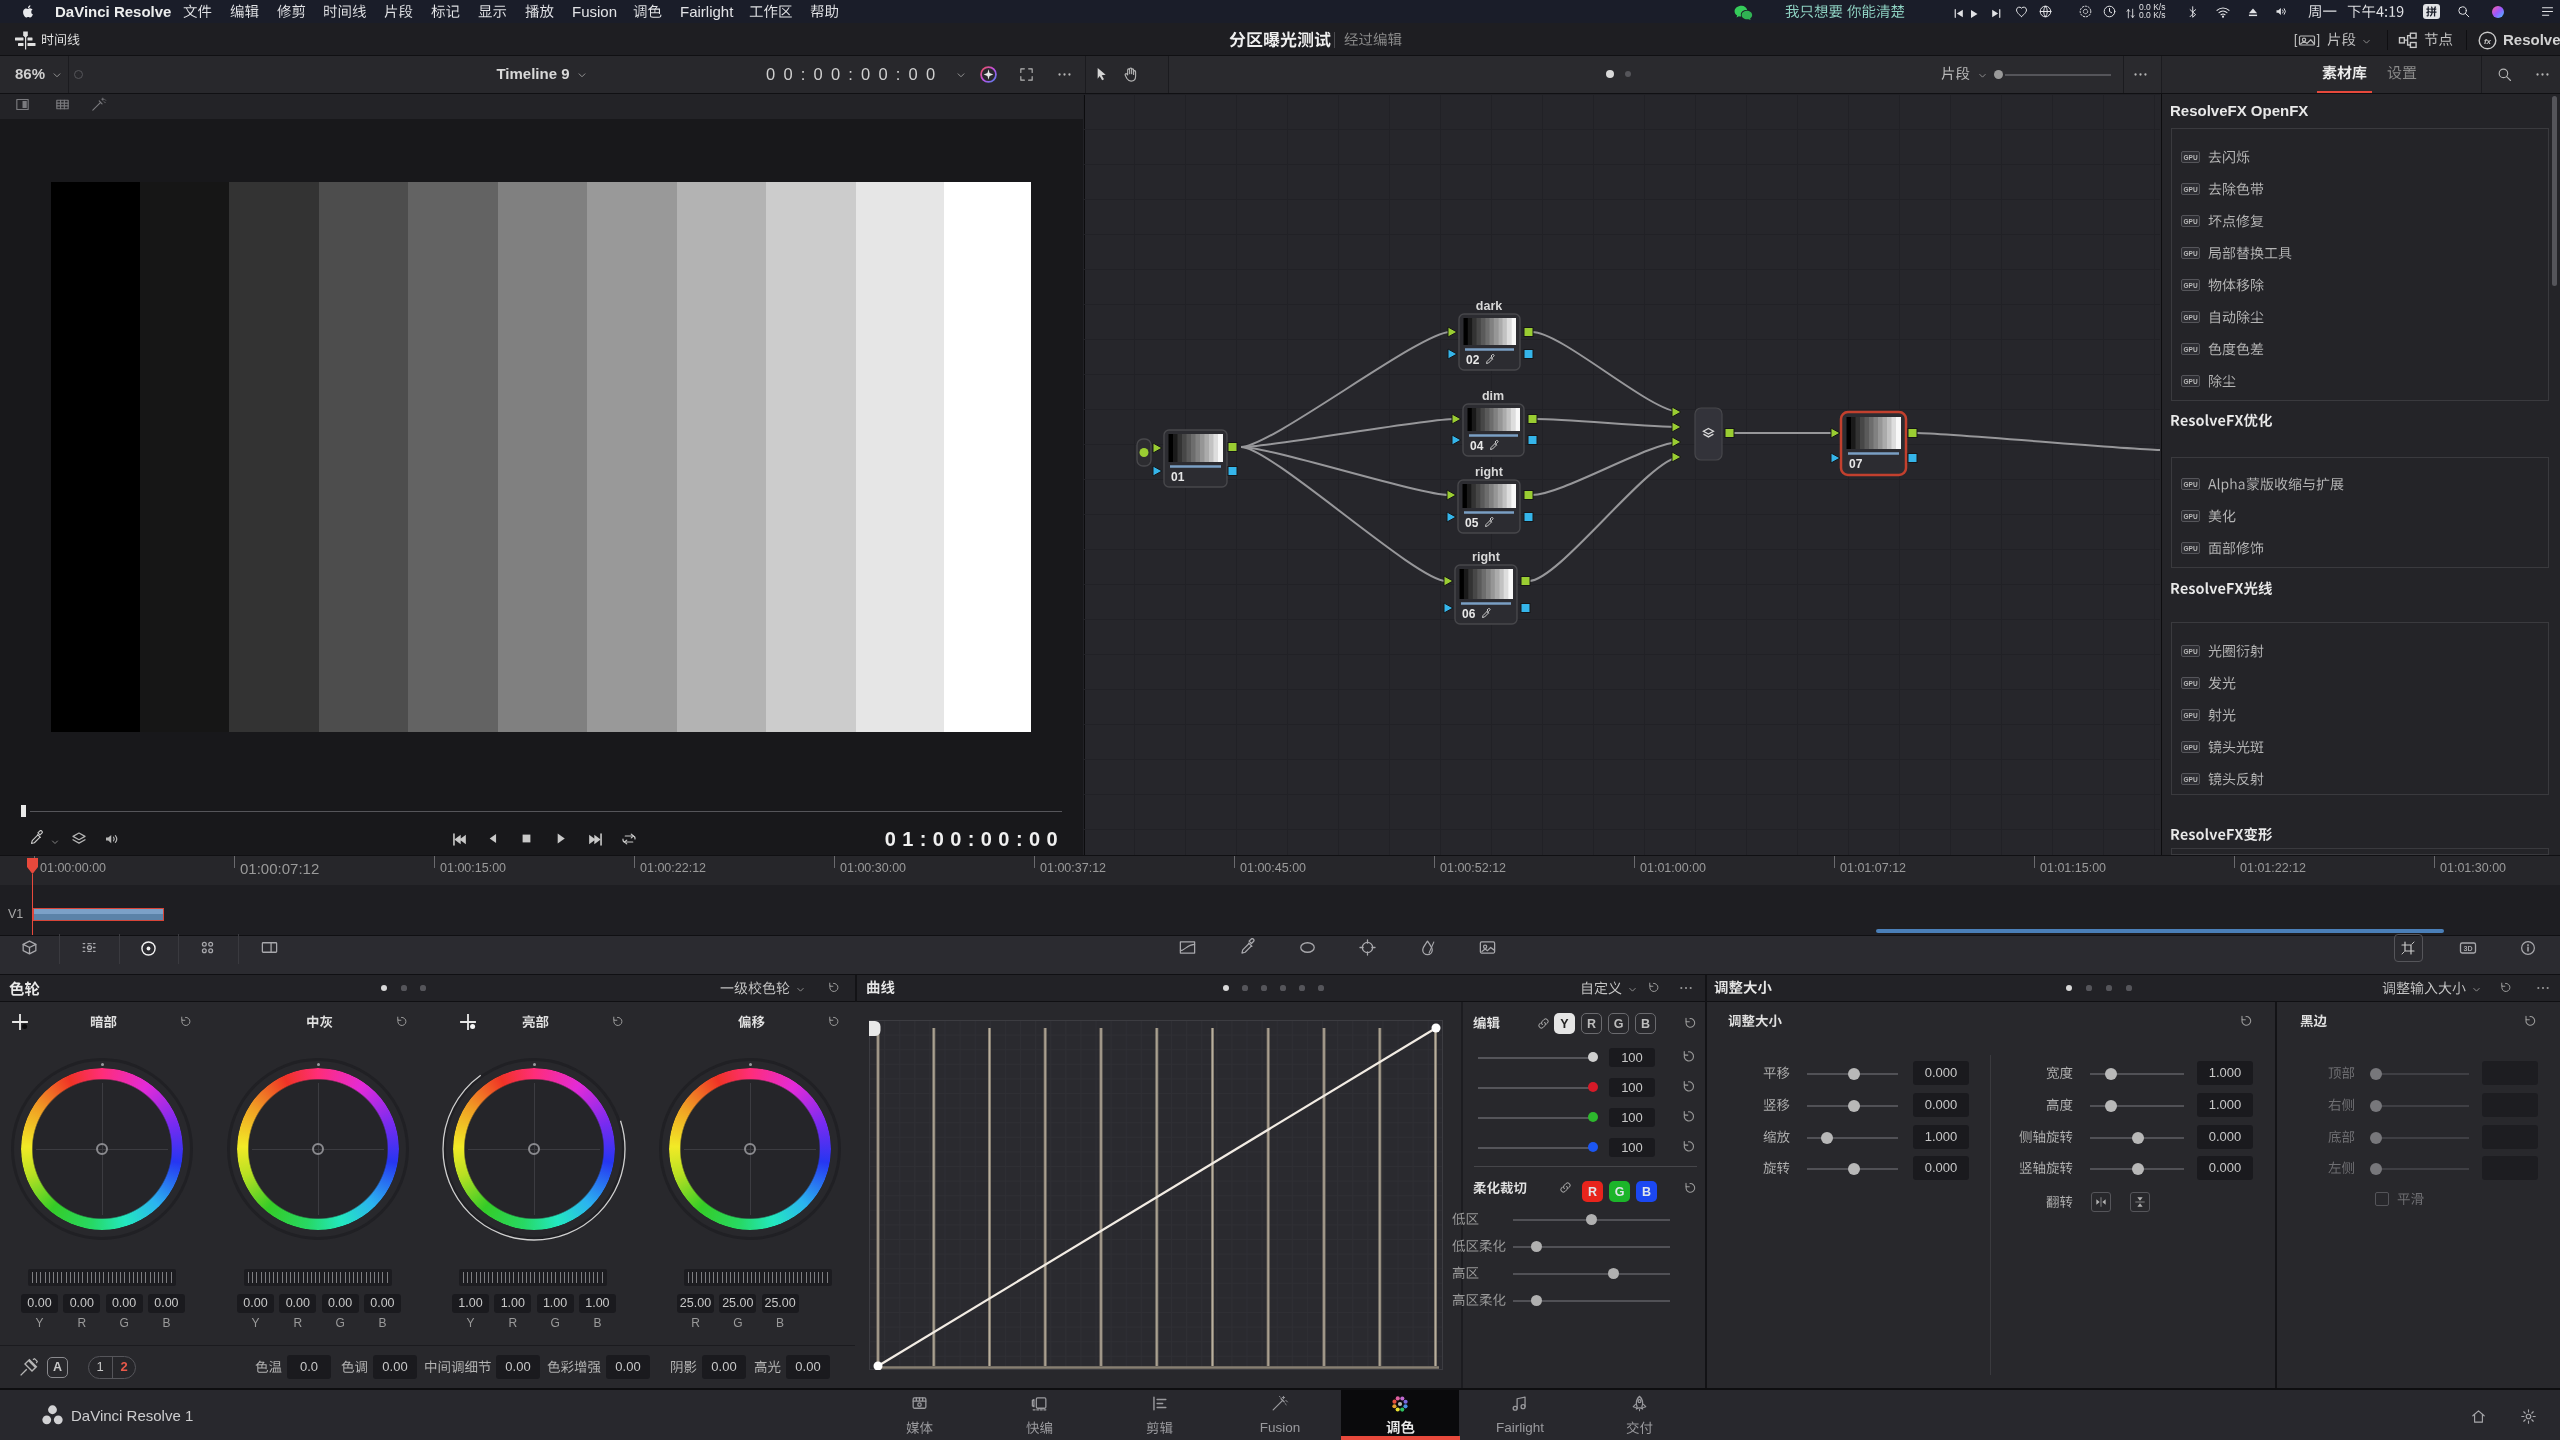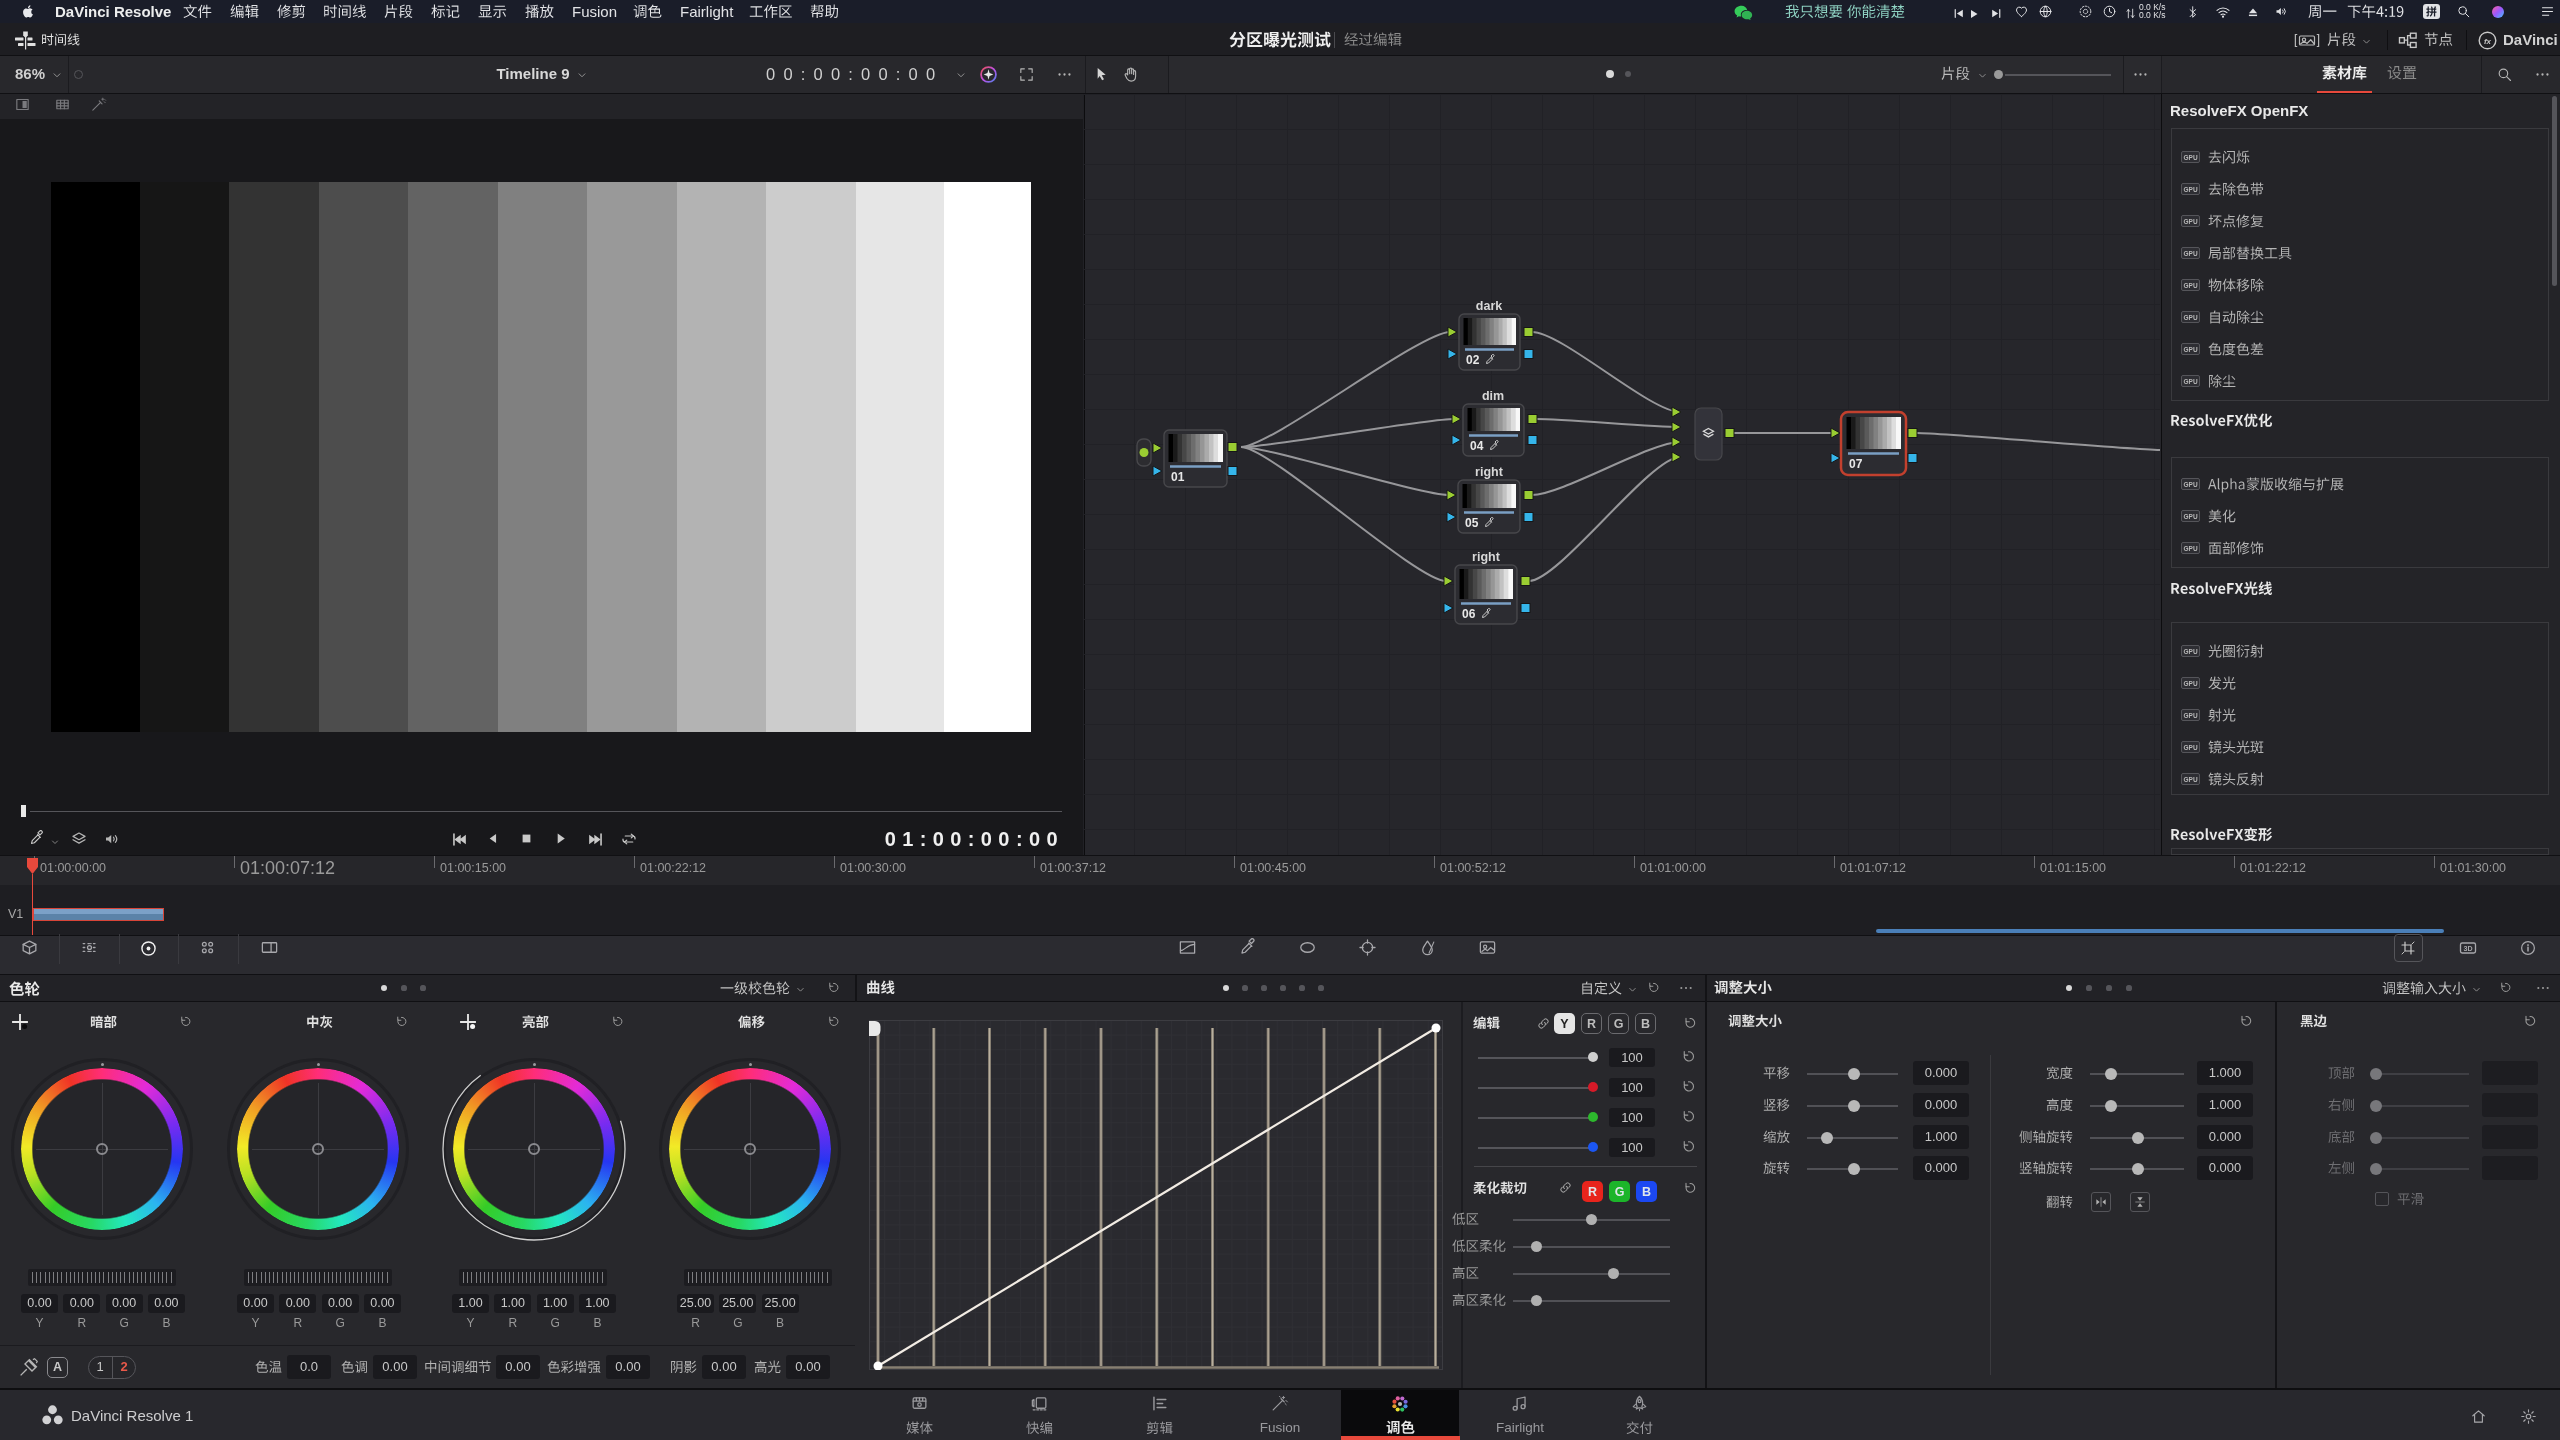--- a/index.html
+++ b/index.html
@@ -200,21 +200,21 @@
     <div style="position:absolute;left:2424px;top:32px;">
       <svg width="31" height="16" viewBox="0 -12.8 31 16" style="display:block">
         <path fill="#c4c4c4" d="M1.4 -7.0V-6.0H5.2V1.1H6.4V-6.0H11.2V-2.2C11.2 -2.0 11.1 -2.0 10.8 -1.9C10.5 -1.9 9.6 -1.9 8.5 -2.0C8.6 -1.6 8.8 -1.2 8.8 -0.8C10.2 -0.8 11.1 -0.8 11.6 -1.0C12.2 -1.2 12.3 -1.5 12.3 -2.2V-7.0ZM9.2 -12.2V-10.5H5.3V-12.2H4.2V-10.5H0.8V-9.5H4.2V-7.8H5.3V-9.5H9.2V-7.8H10.3V-9.5H13.7V-10.5H10.3V-12.2Z M17.9 -6.7H25.5V-4.1H17.9ZM19.4 -1.9C19.6 -0.9 19.7 0.3 19.7 1.0L20.8 0.9C20.8 0.2 20.7 -1.0 20.5 -1.9ZM22.4 -1.8C22.9 -0.9 23.3 0.3 23.4 1.0L24.5 0.7C24.3 0.0 23.9 -1.2 23.4 -2.1ZM25.4 -2.0C26.1 -1.0 26.9 0.2 27.3 1.0L28.3 0.6C27.9 -0.2 27.1 -1.4 26.4 -2.3ZM17.1 -2.2C16.6 -1.2 15.9 0.0 15.1 0.7L16.1 1.1C16.9 0.4 17.6 -0.8 18.1 -2.0ZM16.9 -7.8V-3.1H26.6V-7.8H22.2V-9.6H27.7V-10.6H22.2V-12.2H21.1V-7.8Z"></path>
       </svg>
     </div>
     <div style="position:absolute;left:2466px;top:30px;width:1px;height:20px;background:#0f0f12;"></div>
     <div style="position:absolute;left:2477px;top:30px;"><svg width="21" height="21" viewBox="0 0 24 24" fill="none" stroke="#c9c9c9" stroke-width="1.6">
         <circle cx="12" cy="12" r="9.5"></circle>
         <text x="12" y="15.5" text-anchor="middle" font-family="Liberation Sans" font-style="italic" font-weight="bold" font-size="9" fill="#c9c9c9" stroke="none">fx</text>
       </svg></div>
-    <div style="position:absolute;top:30px;height:20px;line-height:20px;font-family:'Liberation Sans',sans-serif;font-size:15px;color:#d2d2d2;font-weight:700;white-space:nowrap;left:2503px;">DaVinci</div>
+    <div style="position:absolute;top:30px;height:20px;line-height:20px;font-family:'Liberation Sans',sans-serif;font-size:15px;color:#d2d2d2;font-weight:700;white-space:nowrap;left:2503px;">Resolve</div>
     <div style="position:absolute;left:0px;top:56px;width:2560px;height:38px;background:#28282c;border-bottom:1px solid #101013;"></div>
     <div style="position:absolute;left:1169px;top:56px;width:992px;height:37px;background:#2a2a2e;"></div>
     <div style="position:absolute;top:64px;height:20px;line-height:20px;font-family:'Liberation Sans',sans-serif;font-size:15px;color:#d0d0d0;font-weight:700;white-space:nowrap;left:15px;">86%</div>
     <div style="position:absolute;left:50px;top:68px;width:14px;height:14px;color:#9a9a9a;"><svg width="14" height="14" viewBox="0 0 24 24" fill="none" stroke="#9a9a9a" stroke-width="1.6" stroke-linecap="round" stroke-linejoin="round">
         <path d="M7 10l5 5 5-5"></path>
       </svg></div>
     <div style="position:absolute;left:68px;top:56px;width:1px;height:37px;background:#1b1b1f;"></div>
     <div style="position:absolute;left:74px;top:70px;width:9px;height:9px;border:1.5px solid #55555a;border-radius:50%;"></div>
     <div style="position:absolute;top:64px;height:20px;line-height:20px;font-family:'Liberation Sans',sans-serif;font-size:15px;color:#d8d8d8;font-weight:700;white-space:nowrap;left:533px;transform:translateX(-50%);text-align:center;">Timeline 9</div>
     <div style="position:absolute;left:575px;top:68px;width:14px;height:14px;color:#9a9a9a;"><svg width="14" height="14" viewBox="0 0 24 24" fill="none" stroke="#9a9a9a" stroke-width="1.6" stroke-linecap="round" stroke-linejoin="round">
@@ -651,21 +651,21 @@
     <div style="position:absolute;left:2170px;top:827px;">
       <svg width="104" height="16" viewBox="0 -12.8 104 16" style="display:block">
         <path fill="#e8e8e8" d="M3.5 -5.8V-9.0H4.9C6.2 -9.0 7.0 -8.6 7.0 -7.5C7.0 -6.3 6.2 -5.8 4.9 -5.8ZM7.2 0.0H9.6L7.0 -4.4C8.3 -4.9 9.1 -5.9 9.1 -7.5C9.1 -9.9 7.3 -10.7 5.0 -10.7H1.3V0.0H3.5V-4.1H5.0Z M14.6 0.2C15.6 0.2 16.6 -0.1 17.4 -0.7L16.7 -2.0C16.1 -1.6 15.5 -1.5 14.9 -1.5C13.6 -1.5 12.8 -2.1 12.6 -3.5H17.6C17.7 -3.7 17.7 -4.0 17.7 -4.4C17.7 -6.7 16.5 -8.3 14.3 -8.3C12.4 -8.3 10.5 -6.7 10.5 -4.1C10.5 -1.4 12.3 0.2 14.6 0.2ZM12.6 -4.9C12.7 -6.1 13.5 -6.7 14.3 -6.7C15.4 -6.7 15.9 -6.0 15.9 -4.9Z M21.8 0.2C23.9 0.2 25.0 -0.9 25.0 -2.4C25.0 -3.9 23.8 -4.4 22.8 -4.8C21.9 -5.1 21.1 -5.4 21.1 -5.9C21.1 -6.4 21.5 -6.7 22.2 -6.7C22.8 -6.7 23.4 -6.4 24.0 -6.0L24.9 -7.3C24.3 -7.8 23.3 -8.3 22.2 -8.3C20.3 -8.3 19.1 -7.3 19.1 -5.8C19.1 -4.5 20.3 -3.9 21.3 -3.5C22.2 -3.1 23.0 -2.9 23.0 -2.2C23.0 -1.7 22.6 -1.4 21.8 -1.4C21.1 -1.4 20.4 -1.7 19.7 -2.3L18.7 -0.9C19.5 -0.3 20.7 0.2 21.8 0.2Z M30.0 0.2C32.1 0.2 33.9 -1.4 33.9 -4.1C33.9 -6.8 32.1 -8.3 30.0 -8.3C28.0 -8.3 26.1 -6.8 26.1 -4.1C26.1 -1.4 28.0 0.2 30.0 0.2ZM30.0 -1.5C28.9 -1.5 28.3 -2.5 28.3 -4.1C28.3 -5.6 28.9 -6.6 30.0 -6.6C31.1 -6.6 31.8 -5.6 31.8 -4.1C31.8 -2.5 31.1 -1.5 30.0 -1.5Z M37.7 0.2C38.2 0.2 38.6 0.1 38.8 0.0L38.6 -1.6C38.4 -1.5 38.4 -1.5 38.3 -1.5C38.1 -1.5 37.8 -1.7 37.8 -2.2V-11.6H35.7V-2.3C35.7 -0.8 36.2 0.2 37.7 0.2Z M42.1 0.0H44.6L47.3 -8.1H45.2L44.1 -4.1C43.8 -3.3 43.6 -2.4 43.4 -1.6H43.3C43.1 -2.4 42.9 -3.3 42.7 -4.1L41.5 -8.1H39.3Z M52.2 0.2C53.2 0.2 54.2 -0.1 55.0 -0.7L54.3 -2.0C53.7 -1.6 53.1 -1.5 52.5 -1.5C51.2 -1.5 50.4 -2.1 50.2 -3.5H55.2C55.3 -3.7 55.3 -4.0 55.3 -4.4C55.3 -6.7 54.1 -8.3 51.9 -8.3C50.0 -8.3 48.1 -6.7 48.1 -4.1C48.1 -1.4 49.9 0.2 52.2 0.2ZM50.2 -4.9C50.3 -6.1 51.1 -6.7 51.9 -6.7C53.0 -6.7 53.5 -6.0 53.5 -4.9Z M57.2 0.0H59.4V-4.4H63.2V-6.1H59.4V-8.9H63.8V-10.7H57.2Z M64.6 0.0H66.9L68.0 -2.4C68.3 -2.9 68.5 -3.5 68.8 -4.1H68.9C69.2 -3.5 69.4 -2.9 69.7 -2.4L70.9 0.0H73.3L70.3 -5.4L73.1 -10.7H70.8L69.8 -8.5C69.6 -8.0 69.4 -7.5 69.1 -6.8H69.0C68.7 -7.5 68.5 -8.0 68.2 -8.5L67.2 -10.7H64.8L67.6 -5.5Z M76.2 -9.0C75.8 -8.1 75.1 -7.2 74.4 -6.6C74.7 -6.4 75.4 -6.0 75.7 -5.7C76.5 -6.4 77.3 -7.5 77.8 -8.6ZM79.5 -12.1C79.7 -11.7 79.9 -11.3 80.1 -10.9H74.4V-9.4H78.1V-5.4H79.9V-9.4H81.6V-5.4H83.3V-8.2C84.2 -7.5 85.2 -6.4 85.7 -5.7L87.0 -6.7C86.5 -7.3 85.5 -8.3 84.5 -9.0L83.3 -8.3V-9.4H87.0V-10.9H82.0C81.8 -11.4 81.5 -12.0 81.2 -12.5ZM75.3 -5.0V-3.5H76.4C77.1 -2.6 77.9 -1.8 78.9 -1.1C77.4 -0.7 75.8 -0.4 74.0 -0.2C74.3 0.2 74.7 0.9 74.9 1.3C76.9 1.0 78.9 0.6 80.7 -0.1C82.3 0.6 84.3 1.1 86.5 1.3C86.7 0.9 87.1 0.2 87.5 -0.2C85.7 -0.3 84.0 -0.7 82.6 -1.1C83.9 -1.9 85.0 -3.0 85.8 -4.4L84.7 -5.1L84.4 -5.0ZM78.4 -3.5H83.1C82.5 -2.9 81.7 -2.3 80.8 -1.8C79.8 -2.3 79.0 -2.9 78.4 -3.5Z M99.9 -12.1C99.1 -10.9 97.5 -9.8 96.2 -9.1C96.6 -8.8 97.1 -8.2 97.4 -7.9C98.9 -8.7 100.5 -10.0 101.6 -11.4ZM100.2 -8.1C99.4 -6.9 97.7 -5.6 96.4 -4.9C96.8 -4.6 97.3 -4.0 97.6 -3.7C99.1 -4.6 100.7 -6.0 101.8 -7.5ZM100.5 -4.2C99.5 -2.5 97.6 -1.0 95.6 -0.1C96.0 0.2 96.6 0.8 96.8 1.3C99.0 0.2 100.9 -1.5 102.1 -3.6ZM93.4 -9.9V-6.7H91.8V-9.9ZM88.4 -6.7V-5.1H90.1C90.0 -3.2 89.7 -1.3 88.3 0.2C88.7 0.5 89.3 1.1 89.6 1.4C91.3 -0.4 91.7 -2.7 91.7 -5.1H93.4V1.3H95.1V-5.1H96.5V-6.7H95.1V-9.9H96.3V-11.5H88.7V-9.9H90.1V-6.7Z"></path>
       </svg>
     </div>
     <div style="position:absolute;left:2171px;top:848px;width:378px;height:7px;border:1px solid #3a3a3e;box-sizing:border-box;"></div>
     <div style="position:absolute;left:0px;top:855px;width:2560px;height:30px;background:#26262a;border-top:1px solid #101013;"></div>
     <div style="position:absolute;left:34px;top:856px;width:1px;height:12px;background:#6a6a6e;"></div>
     <div style="position:absolute;top:860px;height:17px;line-height:17px;font-family:'Liberation Sans',sans-serif;font-size:12.5px;color:#9a9a9a;font-weight:400;white-space:nowrap;left:40px;">01:00:00:00</div>
     <div style="position:absolute;left:234px;top:856px;width:1px;height:12px;background:#6a6a6e;"></div>
-    <div style="position:absolute;top:860px;height:17px;line-height:17px;font-family:'Liberation Sans',sans-serif;font-size:18px;color:#9a9a9a;font-weight:400;white-space:nowrap;left:240px;">01:00:07:12</div>
+    <div style="position:absolute;top:860px;height:17px;line-height:17px;font-family:'Liberation Sans',sans-serif;font-size:15px;color:#9a9a9a;font-weight:400;white-space:nowrap;left:240px;">01:00:07:12</div>
     <div style="position:absolute;left:434px;top:856px;width:1px;height:12px;background:#6a6a6e;"></div>
     <div style="position:absolute;top:860px;height:17px;line-height:17px;font-family:'Liberation Sans',sans-serif;font-size:12.5px;color:#9a9a9a;font-weight:400;white-space:nowrap;left:440px;">01:00:15:00</div>
     <div style="position:absolute;left:634px;top:856px;width:1px;height:12px;background:#6a6a6e;"></div>
     <div style="position:absolute;top:860px;height:17px;line-height:17px;font-family:'Liberation Sans',sans-serif;font-size:12.5px;color:#9a9a9a;font-weight:400;white-space:nowrap;left:640px;">01:00:22:12</div>
     <div style="position:absolute;left:834px;top:856px;width:1px;height:12px;background:#6a6a6e;"></div>
     <div style="position:absolute;top:860px;height:17px;line-height:17px;font-family:'Liberation Sans',sans-serif;font-size:12.5px;color:#9a9a9a;font-weight:400;white-space:nowrap;left:840px;">01:00:30:00</div>
     <div style="position:absolute;left:1034px;top:856px;width:1px;height:12px;background:#6a6a6e;"></div>
     <div style="position:absolute;top:860px;height:17px;line-height:17px;font-family:'Liberation Sans',sans-serif;font-size:12.5px;color:#9a9a9a;font-weight:400;white-space:nowrap;left:1040px;">01:00:37:12</div>
     <div style="position:absolute;left:1234px;top:856px;width:1px;height:12px;background:#6a6a6e;"></div>
     <div style="position:absolute;top:860px;height:17px;line-height:17px;font-family:'Liberation Sans',sans-serif;font-size:12.5px;color:#9a9a9a;font-weight:400;white-space:nowrap;left:1240px;">01:00:45:00</div>

